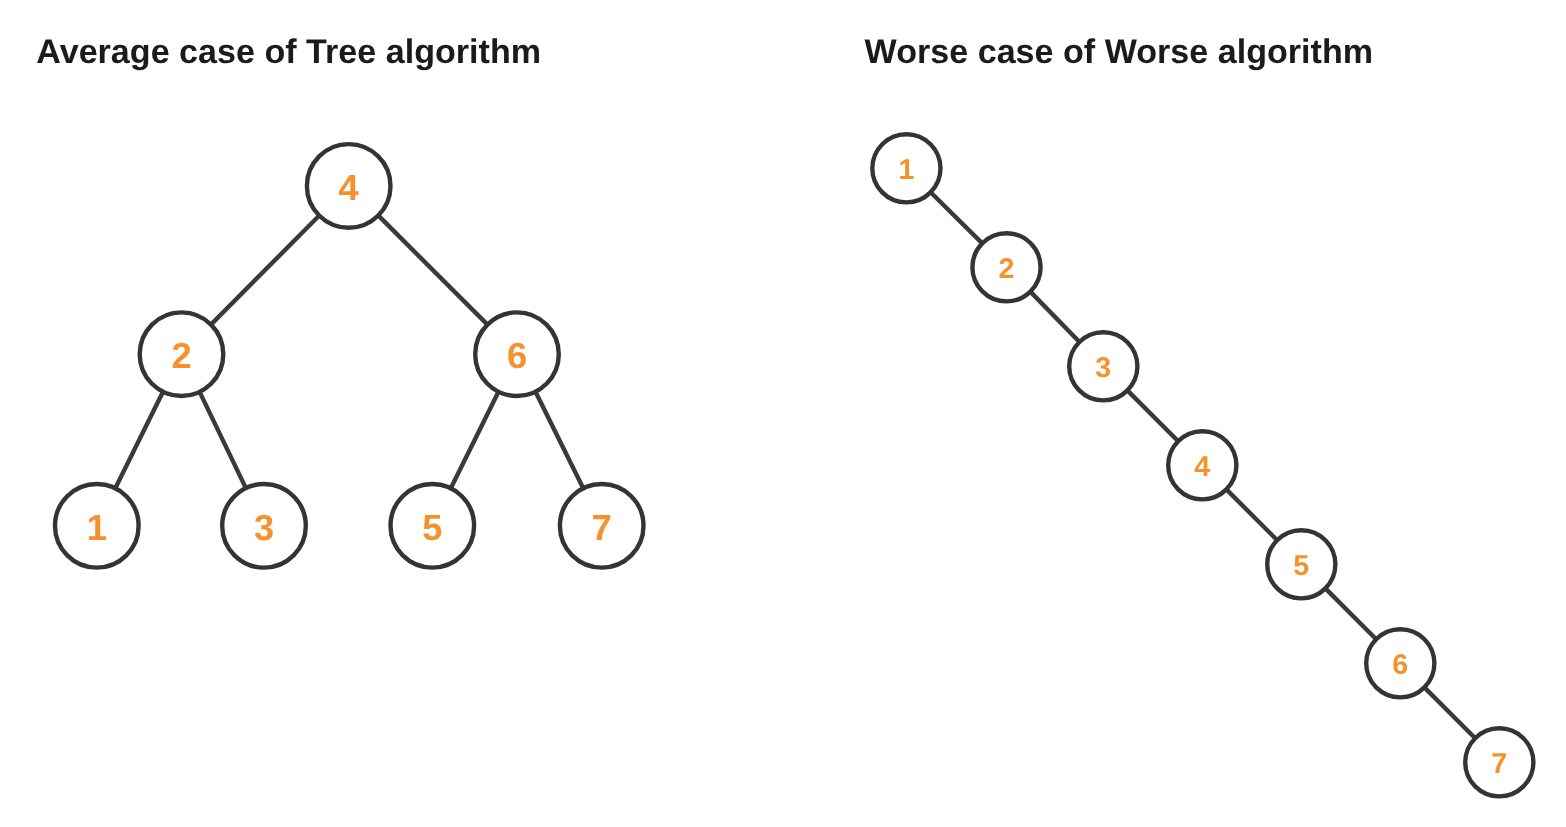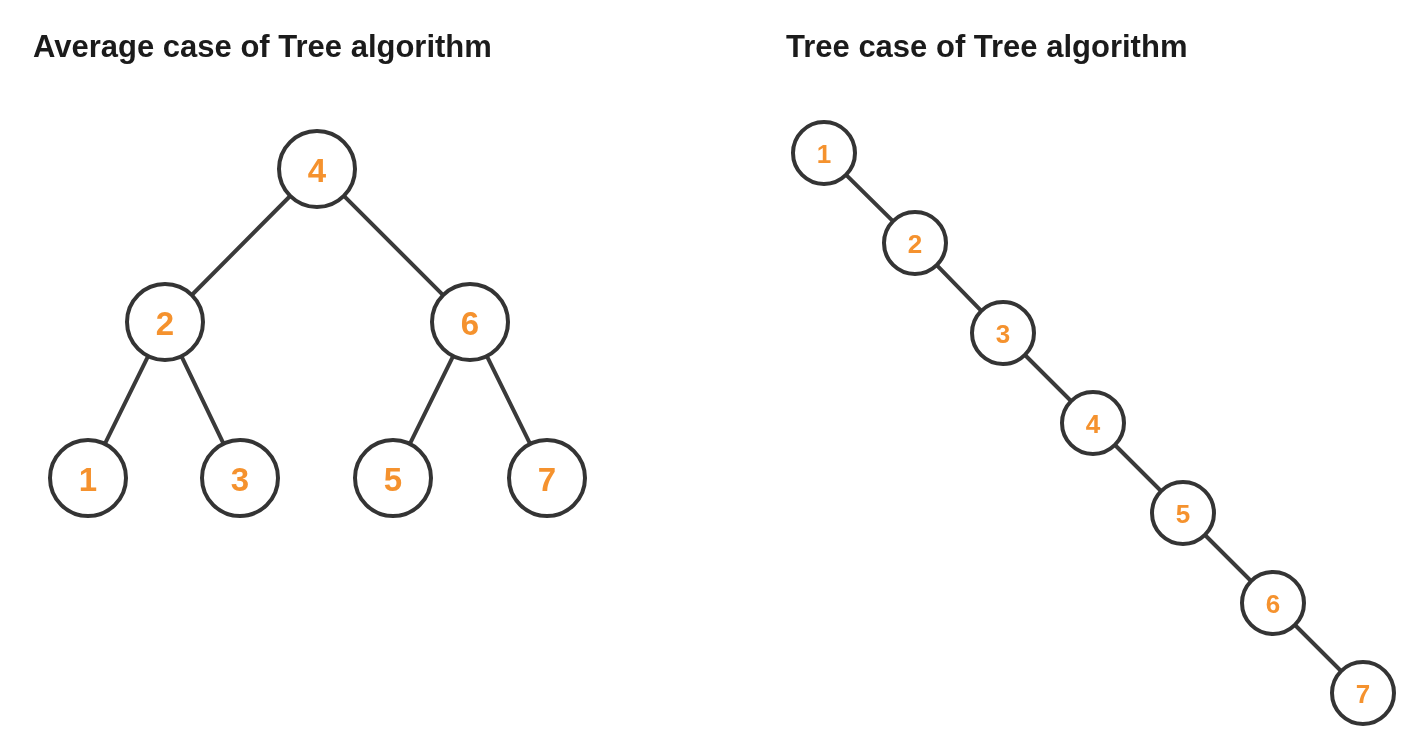--- a/index.html
+++ b/index.html
@@ -68,21 +68,21 @@
 </head>
 <body>
 
 <div class="page">
 
   <div class="panel" id="panel-average">
     <div class="panel-title" id="title-average">Average case of Tree algorithm</div>
   </div>
 
   <div class="panel" id="panel-worst">
-    <div class="panel-title" id="title-worst">Tree case of Tree algorithm</div>
+    <div class="panel-title" id="title-worst">Worse case of Worse algorithm</div>
   </div>
 
   <svg class="tree-svg" id="tree-svg" width="1424" height="752">
     <g id="edges-layer">
         <line class="edge-line" x1="290.92296942403044" y1="195.2485899876536" x2="191.0770305759696" y2="295.7514100123464" stroke="#3a3a3a" stroke-width="4"></line>
         <line class="edge-line" x1="343.16295090390224" y1="195.16295090390224" x2="443.83704909609776" y2="295.83704909609776" stroke="#3a3a3a" stroke-width="4"></line>
         <line class="edge-line" x1="148.62346151590742" y1="355.17844160413557" x2="104.37653848409256" y2="444.82155839586443" stroke="#3a3a3a" stroke-width="4"></line>
         <line class="edge-line" x1="181.03189409011148" y1="355.34633970743187" x2="223.96810590988852" y2="444.65366029256813" stroke="#3a3a3a" stroke-width="4"></line>
         <line class="edge-line" x1="453.6234615159074" y1="355.17844160413557" x2="409.3765384840926" y2="444.82155839586443" stroke="#3a3a3a" stroke-width="4"></line>
         <line class="edge-line" x1="486.3765384840926" y1="355.17844160413557" x2="530.6234615159075" y2="444.82155839586443" stroke="#3a3a3a" stroke-width="4"></line>

